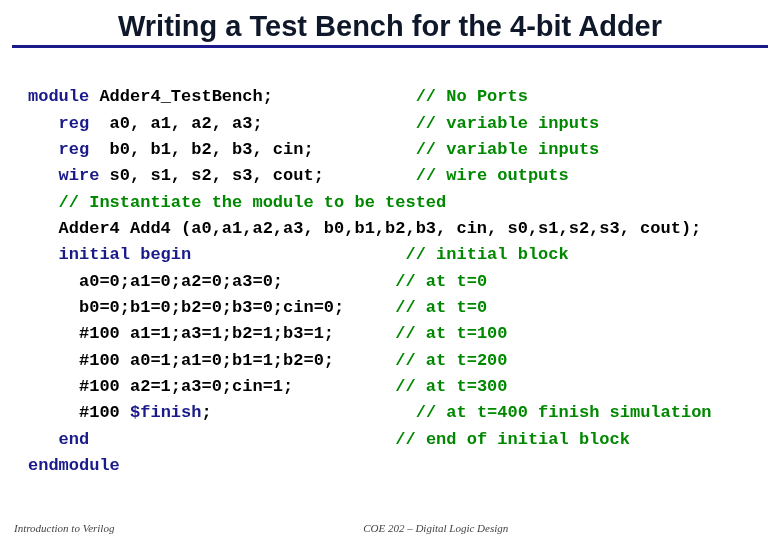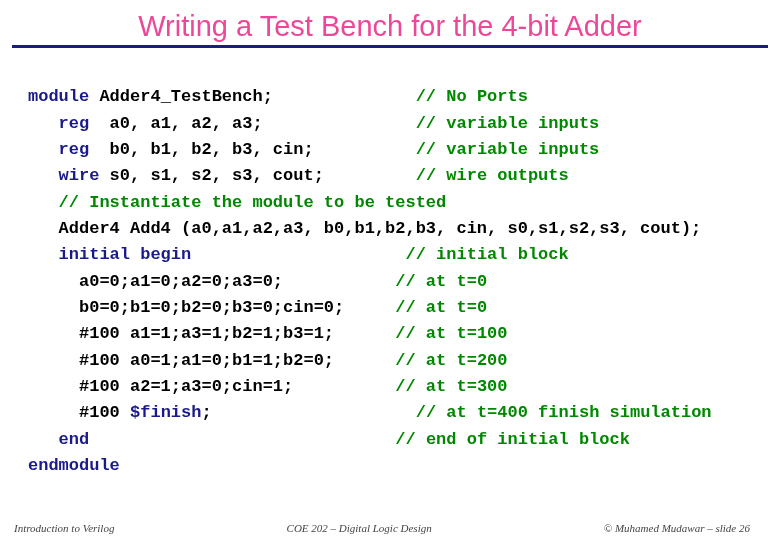--- a/index.html
+++ b/index.html
@@ -8,24 +8,24 @@
     padding: 0;
     width: 780px;
     height: 540px;
     background: #ffffff;
     font-family: Georgia, 'Times New Roman', serif;
     overflow: hidden;
     position: relative;
   }
   .title {
     text-align: center;
-    color: #ec4899;
+    color: #0f172a;
     font-family: 'Comic Sans MS', cursive, sans-serif;
     font-size: 29px;
-    font-weight: normal;
+    font-weight: bold;
     padding: 10px 0 2px 0;
   }
   .underline {
     height: 3px;
     background: #1a1a8a;
     margin: 0 12px 6px 12px;
   }
   .code-block {
     font-family: Consolas, 'Courier New', monospace;
     font-size: 17px;
@@ -34,21 +34,21 @@
     padding: 4px 20px 0 28px;
     line-height: 1.55;
     white-space: pre;
   }
   .kw { color: #1a1a8a; font-weight: bold; }
   .cm { color: #008800; font-weight: bold; }
   .footer {
     position: absolute;
     bottom: 6px;
     left: 0;
-    right: 16px;
+    right: 9px;
     font-family: 'Times New Roman', Georgia, serif;
     font-style: italic;
     font-size: 11px;
     color: #444;
     display: flex;
     justify-content: space-between;
     padding: 0 14px;
     align-items: center;
   }
   .footer .center { text-align: center; flex: 1; }
@@ -75,14 +75,13 @@
 <span><span>     #100 a0=1;a1=0;b1=1;b2=0;      </span><span class="cm">// at t=200</span></span>
 <span><span>     #100 a2=1;a3=0;cin=1;          </span><span class="cm">// at t=300</span></span>
 <span><span>     #100 </span><span class="kw">$finish</span><span>;                    </span><span class="cm">// at t=400 finish simulation</span></span>
 <span><span class="kw">   end</span><span>                              </span><span class="cm">// end of initial block</span></span>
 <span><span class="kw">endmodule</span></span>
 </div>
 
 <div class="footer">
   <span class="left">Introduction to Verilog</span>
   <span class="center">COE 202 – Digital Logic Design</span>
-  <span class="right">© Muhamed Mudawar – slide 26</span>
 </div>
 
 </body></html>

